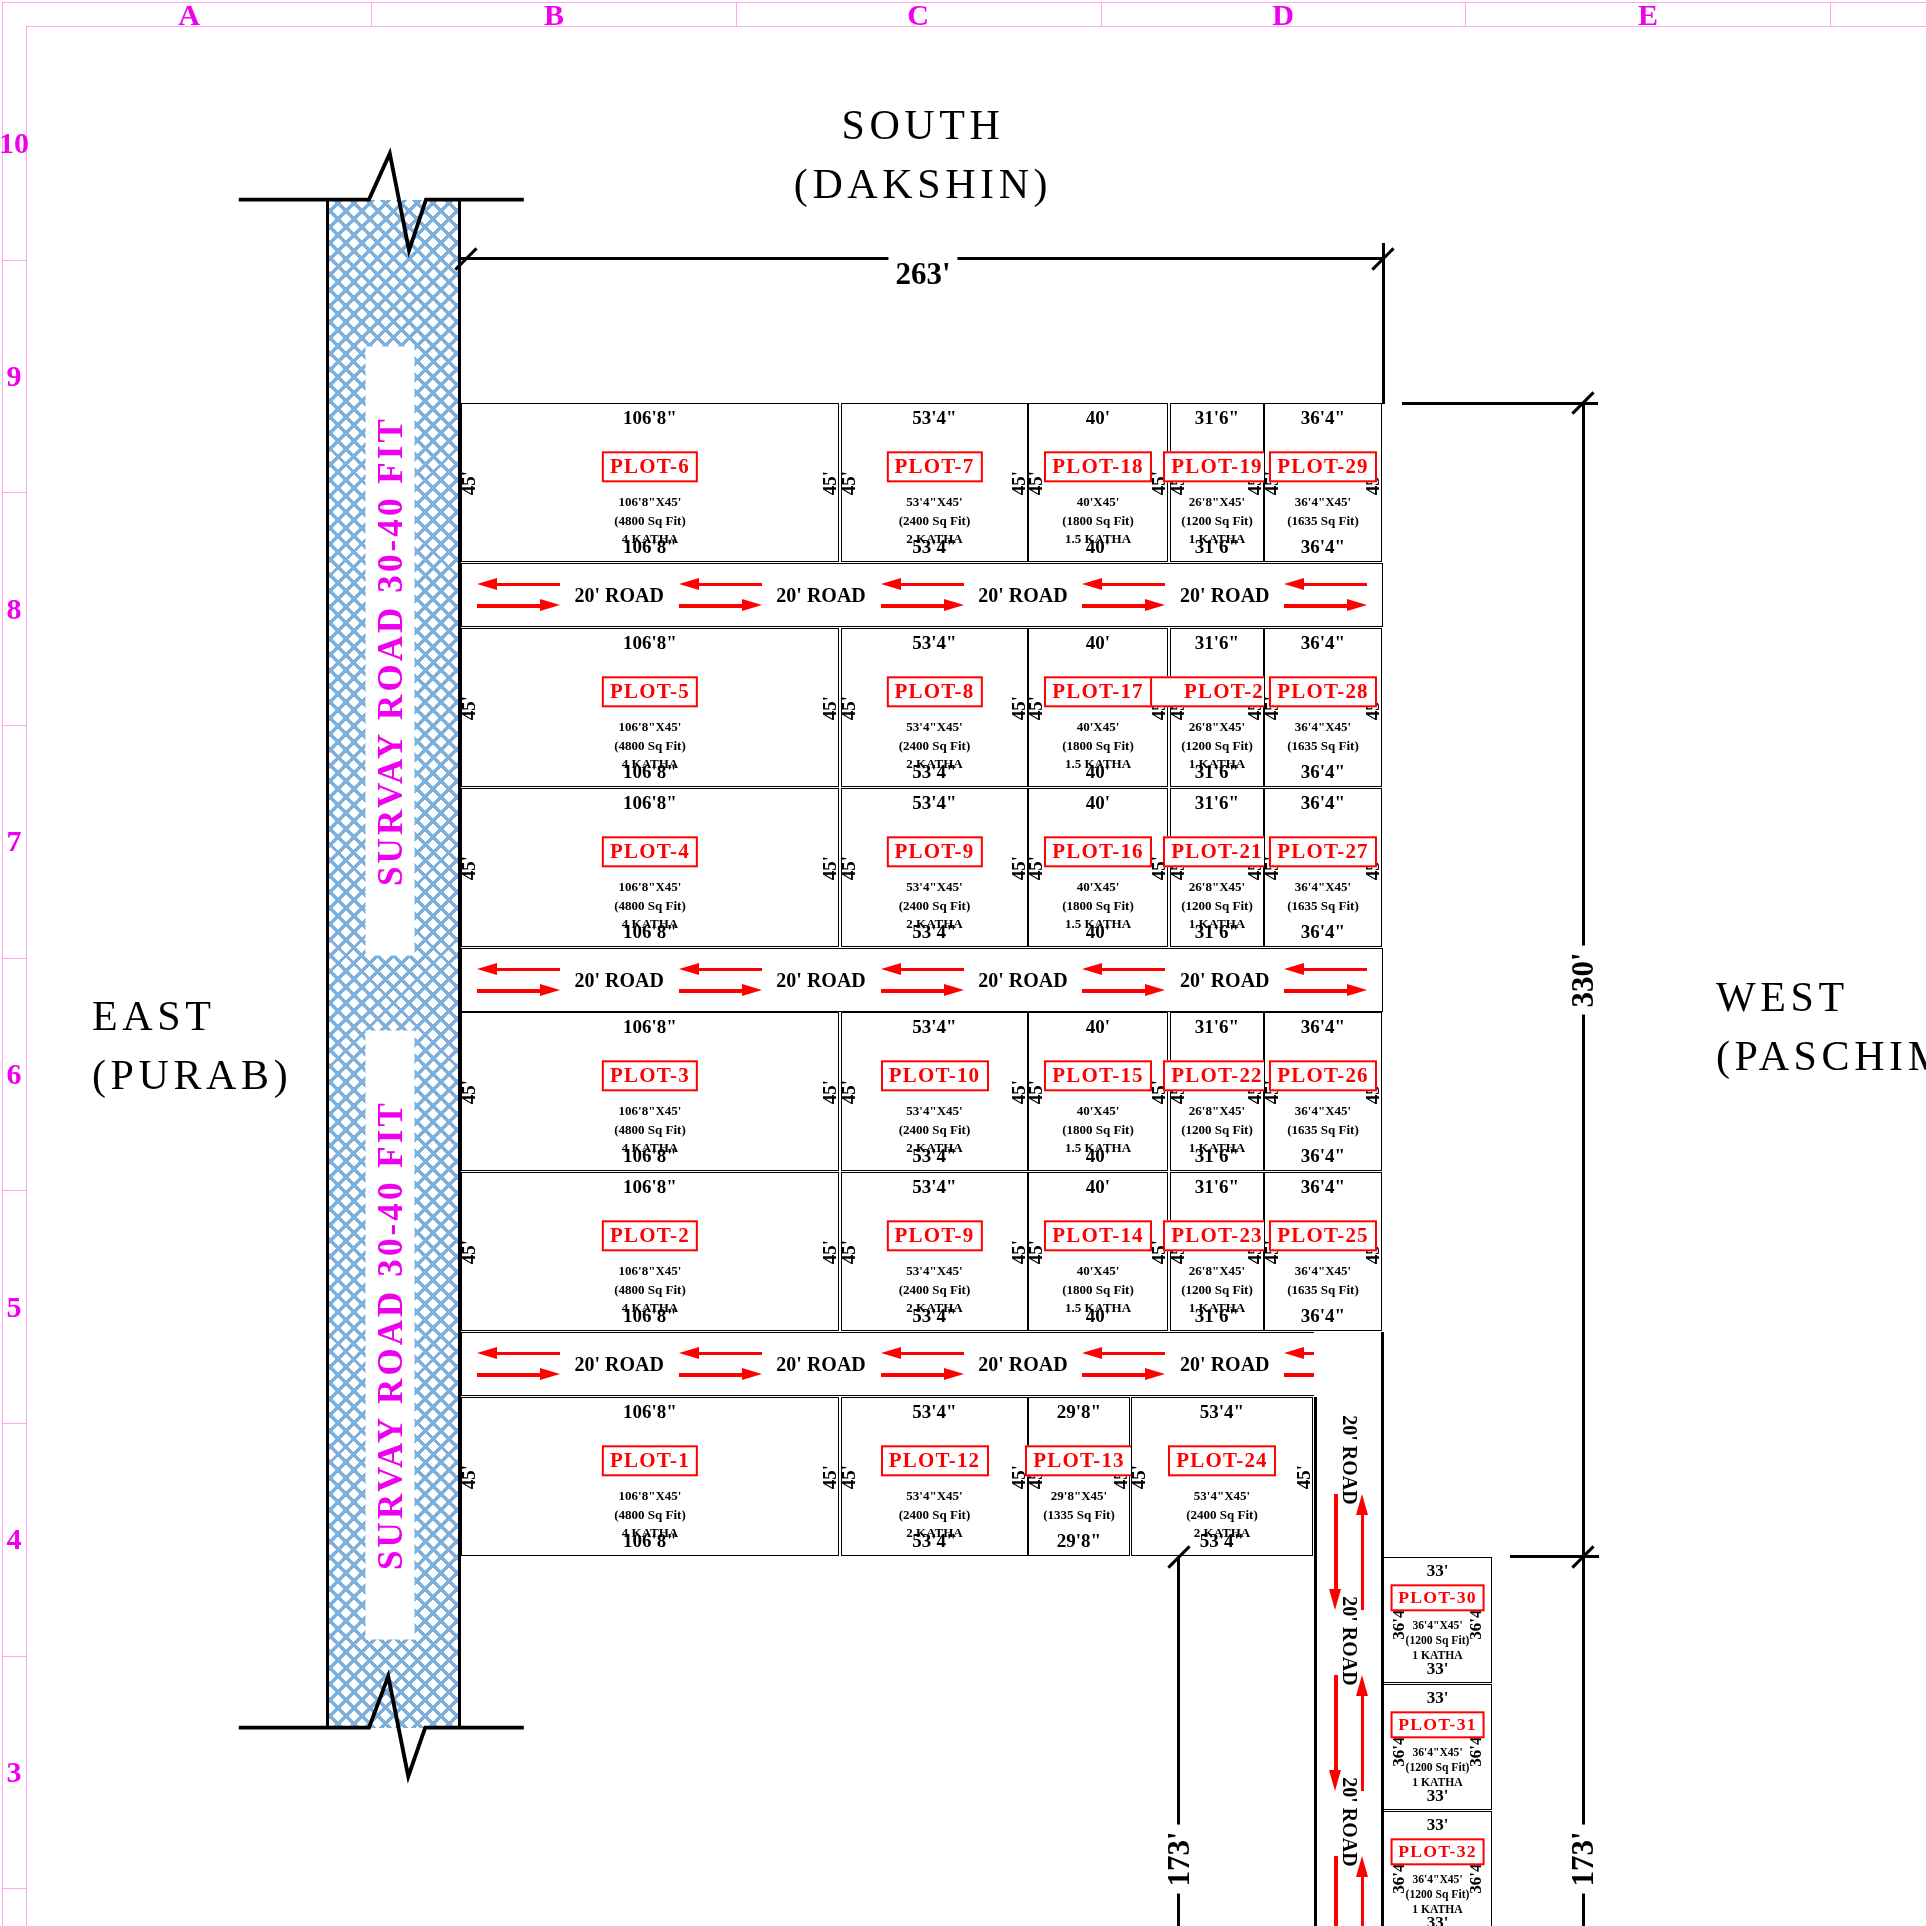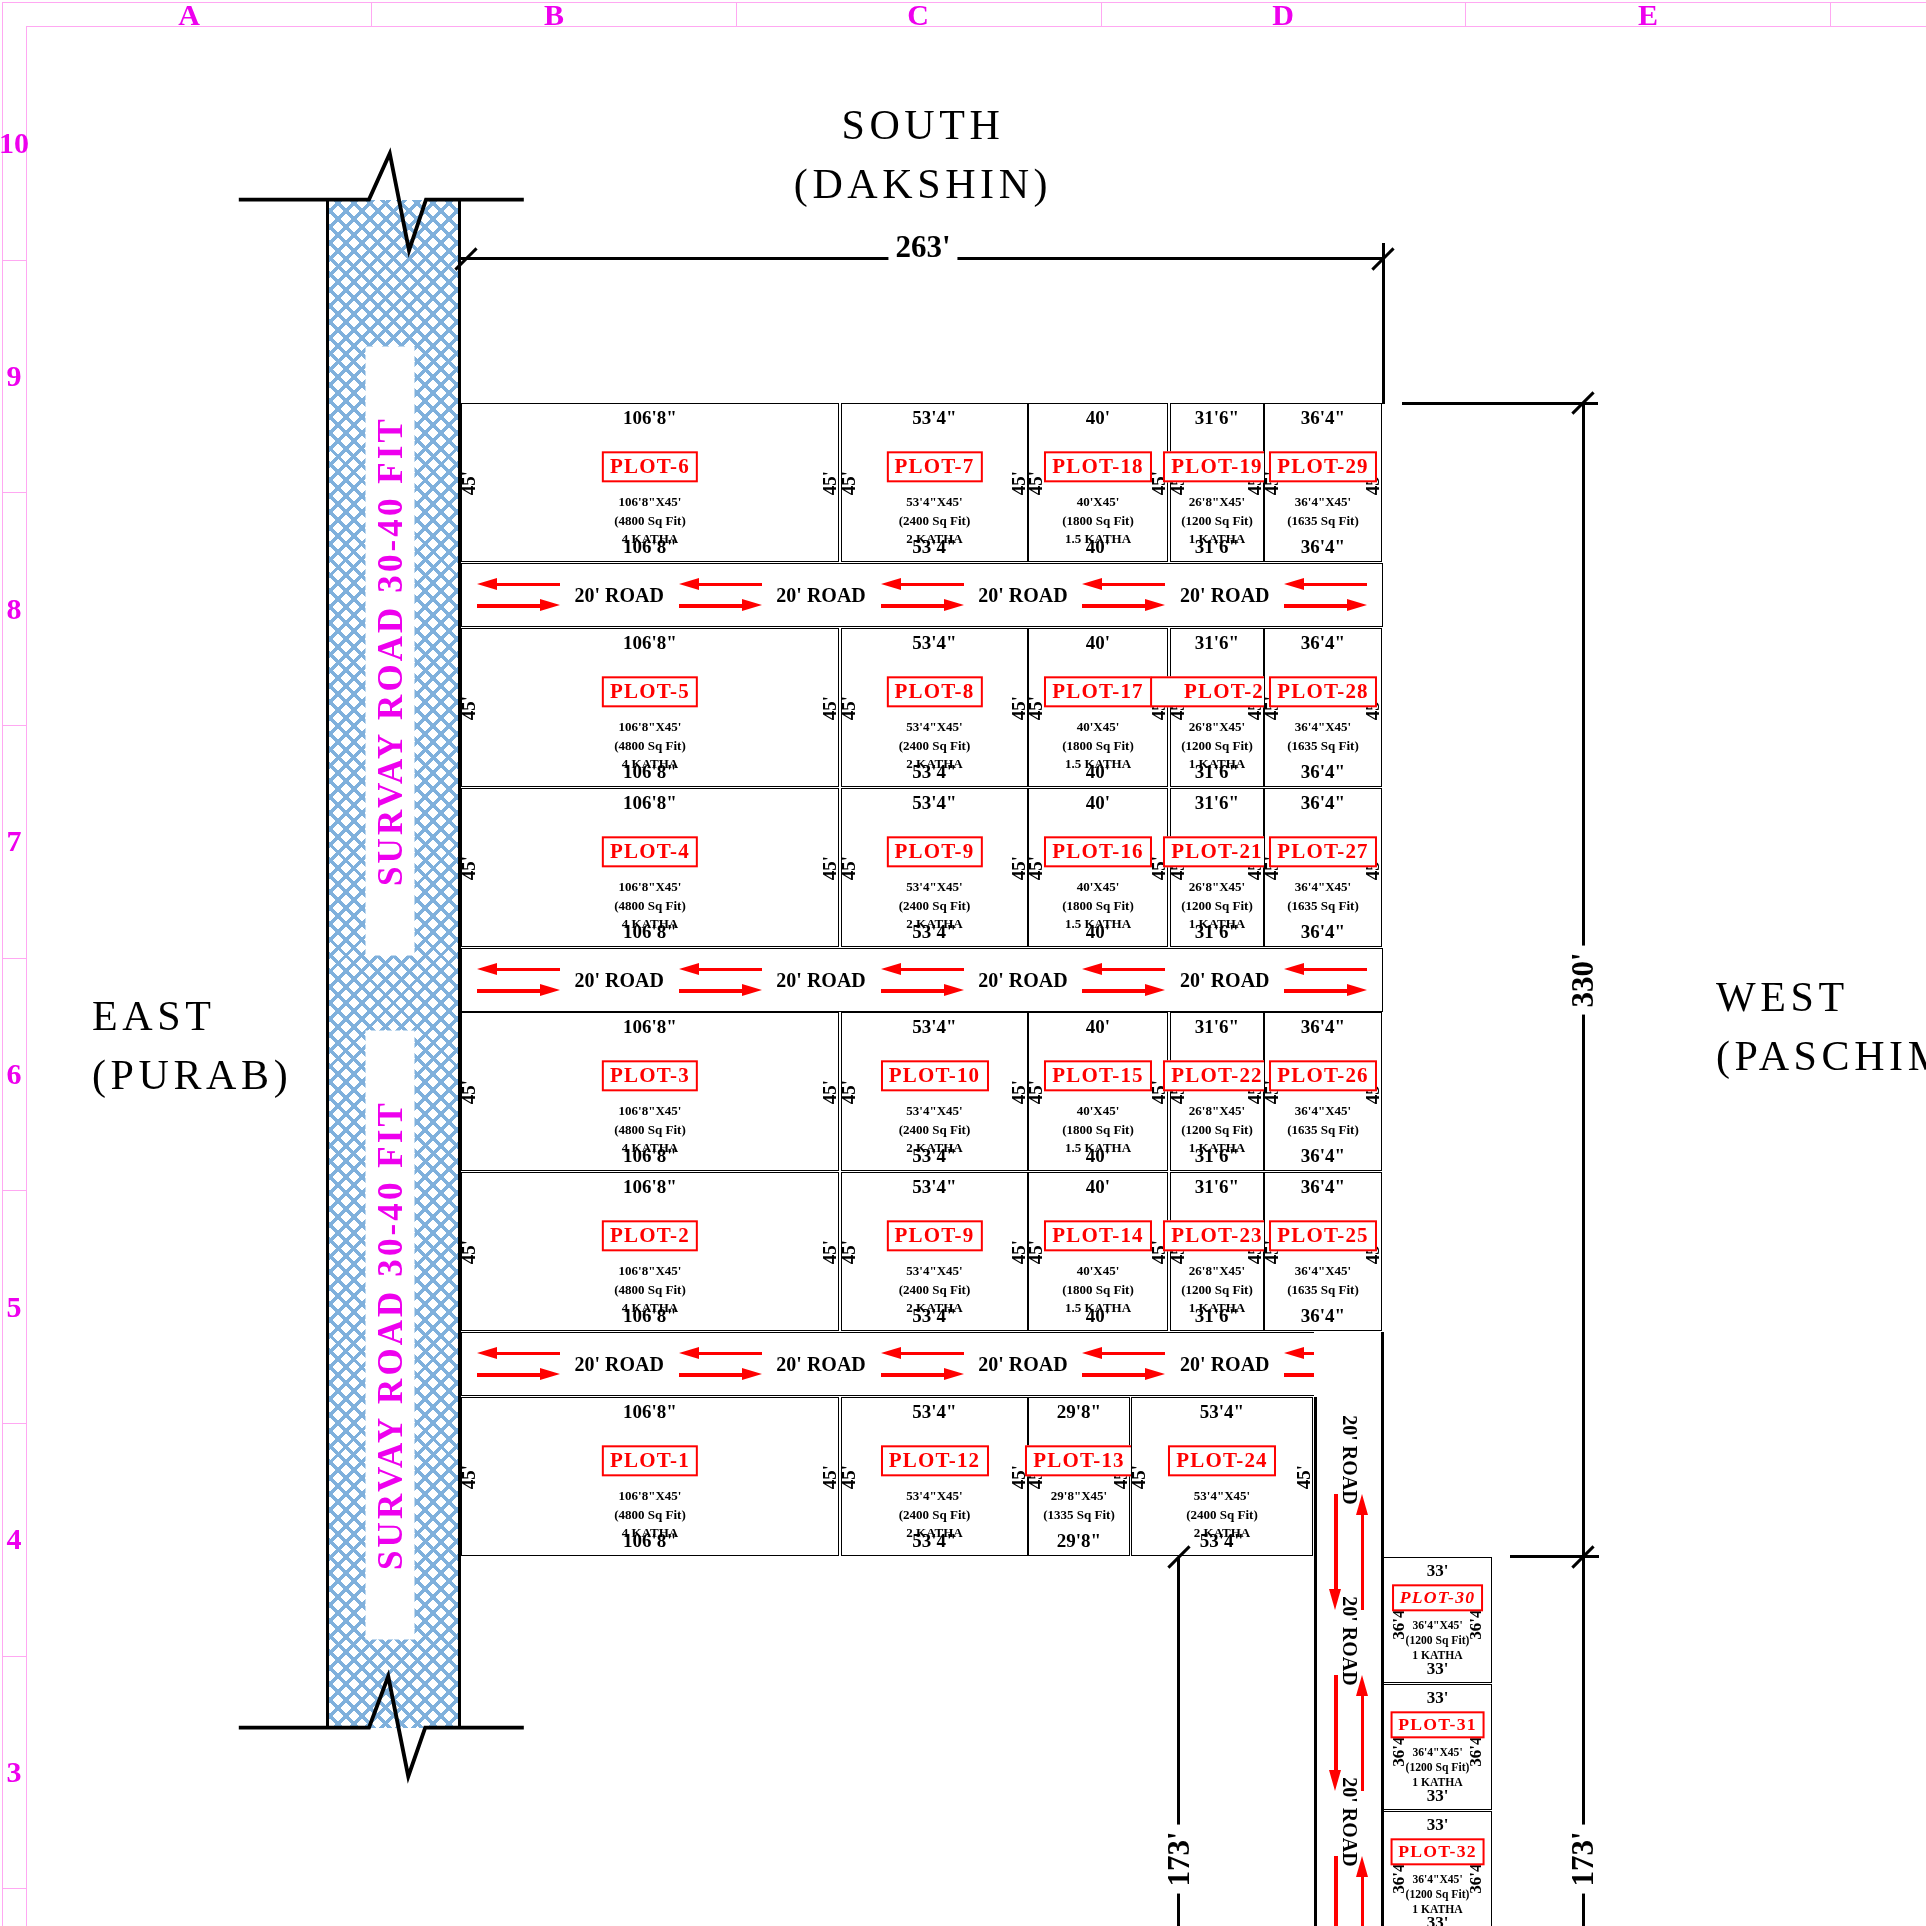--- a/index.html
+++ b/index.html
@@ -471,21 +471,21 @@
           <div>53'4"X45'</div>
           <div>(2400 Sq Fit)</div>
           <div>2 KATHA</div>
         </div>
       </div>
       <div class="cell" style="left: 1383px; top: 1557px; width: 107px; height: 124px;">
         <div class="tdim" style="font-size: 17px;">33'</div>
         <div class="bdim" style="font-size: 17px;">33'</div>
         <div class="sidedim sl" style="font-size: 17px;">36'4"</div>
         <div class="sidedim sr" style="font-size: 17px;">36'4"</div>
-        <div class="plot-label" style="top: 32%; font-size: 17.7px; border-width: 2.3px; font-style: italic;">PLOT-30</div>
+        <div class="plot-label" style="top: 32%; font-size: 17.7px; border-width: 2.3px;">PLOT-30</div>
         <div class="details" style="top: 48%; font-size: 11.6px; line-height: 15.4px;">
           <div>36'4"X45'</div>
           <div>(1200 Sq Fit)</div>
           <div>1 KATHA</div>
         </div>
       </div>
       <div class="cell" style="left: 1383px; top: 1684px; width: 107px; height: 124px;">
         <div class="tdim" style="font-size: 17px;">33'</div>
         <div class="bdim" style="font-size: 17px;">33'</div>
         <div class="sidedim sl" style="font-size: 17px;">36'4"</div>
@@ -712,21 +712,21 @@
             <div class="tri"></div>
           </div>
         </div>
       </div>
     </div>
 
   <div class="dline" style="left:461px;top:257px;width:922px;height:3.1px;"></div>
   <div class="dline" style="left:1382px;top:243px;width:3.1px;height:161px;"></div>
   <div class="dtick" style="left:466px;top:259px;"></div>
   <div class="dtick" style="left:1383px;top:259px;"></div>
-  <div class="dim-label" style="left:923px;top:247px;">263'</div>
+  <div class="dim-label" style="left:923px;top:274px;">263'</div>
 
   <div class="dline" style="left:1582px;top:403px;width:3.1px;height:1758px;"></div>
   <div class="dline" style="left:1402px;top:402px;width:196px;height:3.1px;"></div>
   <div class="dline" style="left:1510px;top:1555px;width:89px;height:3.1px;"></div>
 
   <div class="dtick" style="left:1583px;top:403px;"></div>
   <div class="dtick" style="left:1583px;top:1557px;"></div>
 
   <div class="dim-label rot" style="left:1583px;top:980px;">330'</div>
   <div class="dim-label rot" style="left:1583px;top:1859px;">173'</div>

